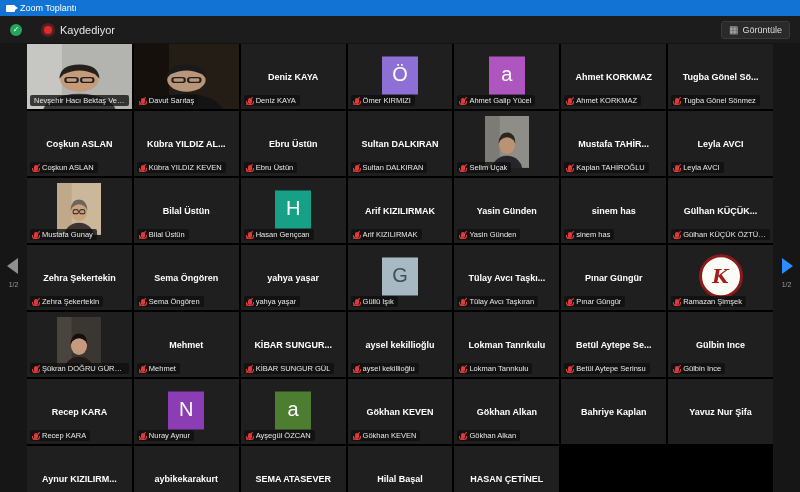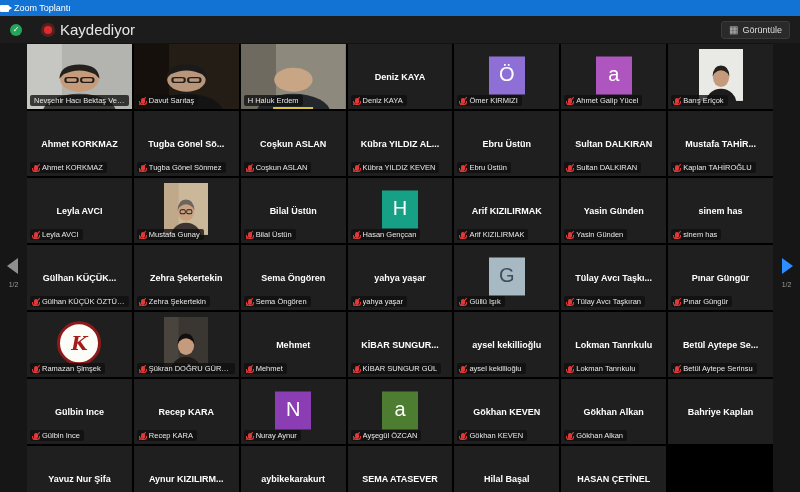--- a/index.html
+++ b/index.html
@@ -1,34 +1,34 @@
 <!DOCTYPE html>
 <html><head>
 <meta charset="utf-8">
 <style>
   * { margin:0; padding:0; box-sizing:border-box; }
   html,body { width:800px; height:492px; overflow:hidden; }
   body { font-family:"Liberation Sans", sans-serif; background:#000; position:relative; }
 
   
   .titlebar { position:absolute; top:0; left:0; width:800px; height:16px;
-    background:#1273d4; display:flex; align-items:center; z-index:5; }
+    background:#1273d4; display:flex; align-items:center; padding-left:6px; z-index:5; }
   .titlebar .app-icon { width:9px; height:7px; background:#fff; border-radius:1px; margin-right:5px; position:relative; }
   .titlebar .app-icon::after { content:''; position:absolute; right:-3px; top:1px;
     border-top:2.5px solid transparent; border-bottom:2.5px solid transparent; border-left:3px solid #fff; }
   .titlebar .title { color:#fff; font-size:9px; }
 
   
   .statusbar { position:absolute; top:16px; left:0; width:800px; height:27px;
     background:#1c1c1c; display:flex; align-items:center; padding:0 10px; z-index:5; }
   .enc-icon { width:12px; height:12px; border-radius:50%; background:#23a55a; color:#fff;
     font-size:8px; line-height:12px; text-align:center; margin-right:22px; }
   .rec-icon { width:8px; height:8px; border-radius:50%; background:#e02b2b;
     box-shadow:0 0 0 3px rgba(224,43,43,.30); margin-right:8px; }
-  .rec-label { color:#e6e6e6; font-size:15px; }
+  .rec-label { color:#e6e6e6; font-size:11px; }
   .view-btn { margin-left:auto; background:#2a2a2a; border:1px solid #3a3a3a; border-radius:3px;
     height:18px; display:flex; align-items:center; padding:0 7px; color:#ddd; font-size:9px; cursor:pointer; }
   .view-btn .grid-ic { font-size:10px; color:#bbb; margin-right:4px; line-height:10px; }
 
   
   .main { position:absolute; top:43px; left:0; width:800px; height:449px; background:#121212; overflow:hidden; }
   .gutter { position:absolute; top:0; width:27px; height:449px; background:#161616; z-index:4; }
   .gutter.left { left:0; } .gutter.right { right:0; }
   .page-arrow { position:absolute; top:215px; width:0; height:0; cursor:pointer; }
   .gutter.left .page-arrow { left:7px; border-top:8px solid transparent; border-bottom:8px solid transparent; border-right:11px solid #8f8f8f; }
@@ -128,36 +128,20 @@
             <rect x="31" y="31" width="7" height="4.5" rx="1.5" fill="none" stroke="#1d1d1d" stroke-width="1.2"></rect>
           </svg>
         </div>
 
     <div class="label">
       <span class="mic"></span>
       <span class="label-text">Davut Sarıtaş</span>
     </div>
   </div>
       <div class="tile">
-    <div class="visual">
-          <svg viewBox="0 0 60 60" preserveAspectRatio="none">
-            <rect width="60" height="60" fill="#8d897d"></rect>
-            <rect width="20" height="60" fill="#6e6a5f"></rect>
-            <ellipse cx="30" cy="63" rx="21" ry="17" fill="#23262b"></ellipse>
-            <circle cx="30" cy="33" r="11" fill="#c7a585"></circle>
-          </svg>
-        </div>
-
-    <div class="speak-bar"></div>
-    <div class="label">
-
-      <span class="label-text">H Haluk Erdem</span>
-    </div>
-  </div>
-      <div class="tile">
 
     <div class="center-name">Deniz KAYA</div>
 
     <div class="label">
       <span class="mic"></span>
       <span class="label-text">Deniz KAYA</span>
     </div>
   </div>
       <div class="tile">
 
@@ -172,85 +156,85 @@
 
     <div class="avatar" style="background: rgb(175, 85, 192); color: rgb(255, 255, 255);">a</div>
 
     <div class="label">
       <span class="mic"></span>
       <span class="label-text">Ahmet Galip Yücel</span>
     </div>
   </div>
       <div class="tile">
 
+    <div class="center-name">Ahmet KORKMAZ</div>
+
+    <div class="label">
+      <span class="mic"></span>
+      <span class="label-text">Ahmet KORKMAZ</span>
+    </div>
+  </div>
+      <div class="tile">
+
+    <div class="center-name">Tugba Gönel Sö...</div>
+
+    <div class="label">
+      <span class="mic"></span>
+      <span class="label-text">Tugba Gönel Sönmez</span>
+    </div>
+  </div>
+      <div class="tile">
+
+    <div class="center-name">Coşkun ASLAN</div>
+
+    <div class="label">
+      <span class="mic"></span>
+      <span class="label-text">Coşkun ASLAN</span>
+    </div>
+  </div>
+      <div class="tile">
+
+    <div class="center-name">Kübra YILDIZ AL...</div>
+
+    <div class="label">
+      <span class="mic"></span>
+      <span class="label-text">Kübra YILDIZ KEVEN</span>
+    </div>
+  </div>
+      <div class="tile">
+
+    <div class="center-name">Ebru Üstün</div>
+
+    <div class="label">
+      <span class="mic"></span>
+      <span class="label-text">Ebru Üstün</span>
+    </div>
+  </div>
+      <div class="tile">
+
+    <div class="center-name">Sultan DALKIRAN</div>
+
+    <div class="label">
+      <span class="mic"></span>
+      <span class="label-text">Sultan DALKIRAN</span>
+    </div>
+  </div>
+      <div class="tile">
+
     <div class="photo-frame"><svg viewBox="0 0 60 60" preserveAspectRatio="none">
-            <rect width="60" height="60" fill="#e9e9e6"></rect>
-            <rect width="20" height="60" fill="#e9e9e6"></rect>
-            <ellipse cx="30" cy="63" rx="21" ry="17" fill="#1c1c1c"></ellipse>
-            <circle cx="30" cy="33" r="11" fill="#c49a7c"></circle>
-            <path d="M18.5 32 Q19 19 30 19 Q41 19 41.5 32 L39 28 Q30 21 21 28 Z" fill="#26211d"></path>
+            <rect width="60" height="60" fill="#8f8d88"></rect>
+            <rect width="20" height="60" fill="#7d7b76"></rect>
+            <ellipse cx="30" cy="63" rx="21" ry="17" fill="#26262c"></ellipse>
+            <circle cx="30" cy="33" r="11" fill="#bb9273"></circle>
+            <path d="M18.5 32 Q19 19 30 19 Q41 19 41.5 32 L39 28 Q30 21 21 28 Z" fill="#2b2620"></path>
           </svg></div>
 
     <div class="label">
       <span class="mic"></span>
-      <span class="label-text">Barış Eriçok</span>
-    </div>
-  </div>
-      <div class="tile">
-
-    <div class="center-name">Ahmet KORKMAZ</div>
-
-    <div class="label">
-      <span class="mic"></span>
-      <span class="label-text">Ahmet KORKMAZ</span>
-    </div>
-  </div>
-      <div class="tile">
-
-    <div class="center-name">Tugba Gönel Sö...</div>
-
-    <div class="label">
-      <span class="mic"></span>
-      <span class="label-text">Tugba Gönel Sönmez</span>
-    </div>
-  </div>
-      <div class="tile">
-
-    <div class="center-name">Coşkun ASLAN</div>
-
-    <div class="label">
-      <span class="mic"></span>
-      <span class="label-text">Coşkun ASLAN</span>
-    </div>
-  </div>
-      <div class="tile">
-
-    <div class="center-name">Kübra YILDIZ AL...</div>
-
-    <div class="label">
-      <span class="mic"></span>
-      <span class="label-text">Kübra YILDIZ KEVEN</span>
-    </div>
-  </div>
-      <div class="tile">
-
-    <div class="center-name">Ebru Üstün</div>
-
-    <div class="label">
-      <span class="mic"></span>
-      <span class="label-text">Ebru Üstün</span>
-    </div>
-  </div>
-      <div class="tile">
-
-    <div class="center-name">Sultan DALKIRAN</div>
-
-    <div class="label">
-      <span class="mic"></span>
-      <span class="label-text">Sultan DALKIRAN</span>
+      <span class="label-text">Selim Uçak</span>
     </div>
   </div>
       <div class="tile">
 
     <div class="center-name">Mustafa TAHİR...</div>
 
     <div class="label">
       <span class="mic"></span>
       <span class="label-text">Kaplan TAHİROĞLU</span>
     </div>

